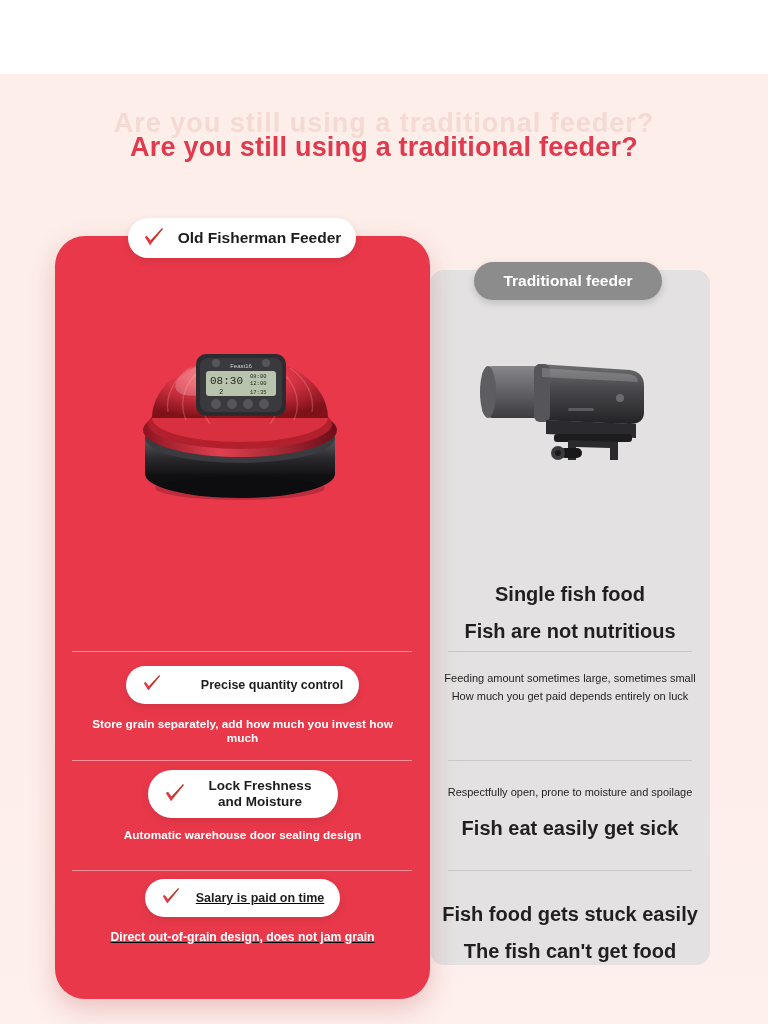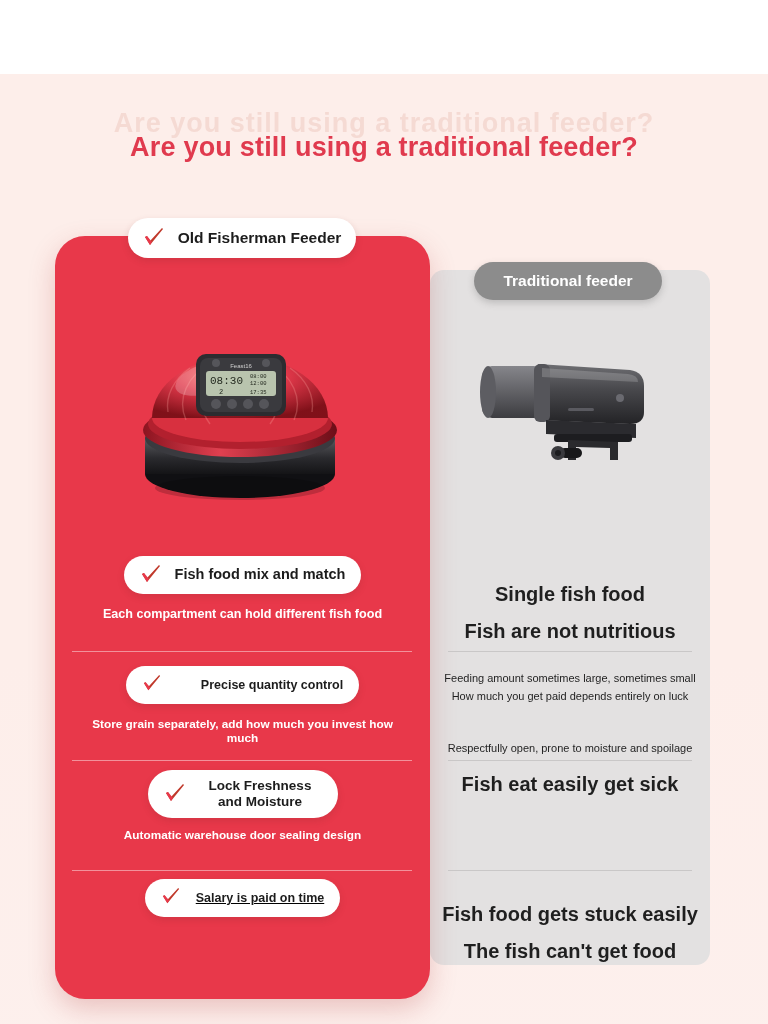--- a/index.html
+++ b/index.html
@@ -289,32 +289,20 @@
       <path d="M100 92 L150 94 L150 112 L142 112 L142 100 L108 99 L108 112 L100 112 Z" fill="#2a2a2d"></path>
       <rect x="92" y="100" width="22" height="10" rx="5" fill="#18181a"></rect>
       <circle cx="90" cy="105" r="7" fill="#3a3a3e"></circle>
       <circle cx="90" cy="105" r="3" fill="#1b1b1e"></circle>
 
       <circle cx="152" cy="50" r="4" fill="#6a6a70"></circle>
       <rect x="100" y="60" width="26" height="3" rx="1.5" fill="#5a5a60"></rect>
     </svg>
   </div>
 
-  <div class="feat" style="top:508px;">
-    <div class="pill">
-      <span class="check">
-        <svg width="22" height="20" viewBox="0 0 22 20">
-            <path d="M2 9 L7 17 L20 1 L19 0 L7 13 L4 8 Z" fill="#c0392b"></path>
-            <path d="M2 9 L7 17 L9 14 L4 8 Z" fill="#e8384a"></path>
-          </svg>
-      </span>
-      <span class="ptext" style="font-size:14.5px;">Fish food mix and match</span>
-    </div>
-    <div class="desc">Each compartment can hold different fish food</div>
-  </div>
 
   <div class="divider" style="top:603px;"></div>
 
   <div class="feat" style="top:618px;">
     <div class="pill">
       <span class="check">
         <svg width="20" height="18" viewBox="0 0 22 20">
             <path d="M2 9 L7 17 L20 1 L19 0 L7 13 L4 8 Z" fill="#c0392b"></path>
             <path d="M2 9 L7 17 L9 14 L4 8 Z" fill="#e8384a"></path>
           </svg>
@@ -344,37 +332,38 @@
   <div class="feat" style="top:831px;text-decoration:underline;">
     <div class="pill">
       <span class="check">
         <svg width="20" height="18" viewBox="0 0 22 20">
             <path d="M2 9 L7 17 L20 1 L19 0 L7 13 L4 8 Z" fill="#c0392b"></path>
             <path d="M2 9 L7 17 L9 14 L4 8 Z" fill="#e8384a"></path>
           </svg>
       </span>
       <span class="ptext" style="font-size:12.5px;">Salary is paid on time</span>
     </div>
+    <div class="desc" style="font-size:12.2px;">Direct out-of-grain design, does not jam grain</div>
   </div>
 
   <div class="rtext" style="top:528px;">
     <div class="big">Single fish food</div>
     <div class="big">Fish are not nutritious</div>
   </div>
 
   <div class="rdivider" style="top:603px;"></div>
 
   <div class="rtext" style="top:622px;">
     <div class="small">Feeding amount sometimes large, sometimes small</div>
     <div class="small">How much you get paid depends entirely on luck</div>
   </div>
 
   <div class="rdivider" style="top:712px;"></div>
 
-  <div class="rtext" style="top:692px;text-align:center;">
+  <div class="rtext" style="top:736px;text-align:center;">
     <div class="small">Respectfully open, prone to moisture and spoilage</div>
     <div class="big" style="margin-top:8px;">Fish eat easily get sick</div>
   </div>
 
   <div class="rdivider" style="top:822px;"></div>
 
   <div class="rtext" style="top:848px;">
     <div class="big">Fish food gets stuck easily</div>
     <div class="big">The fish can't get food</div>
   </div>

